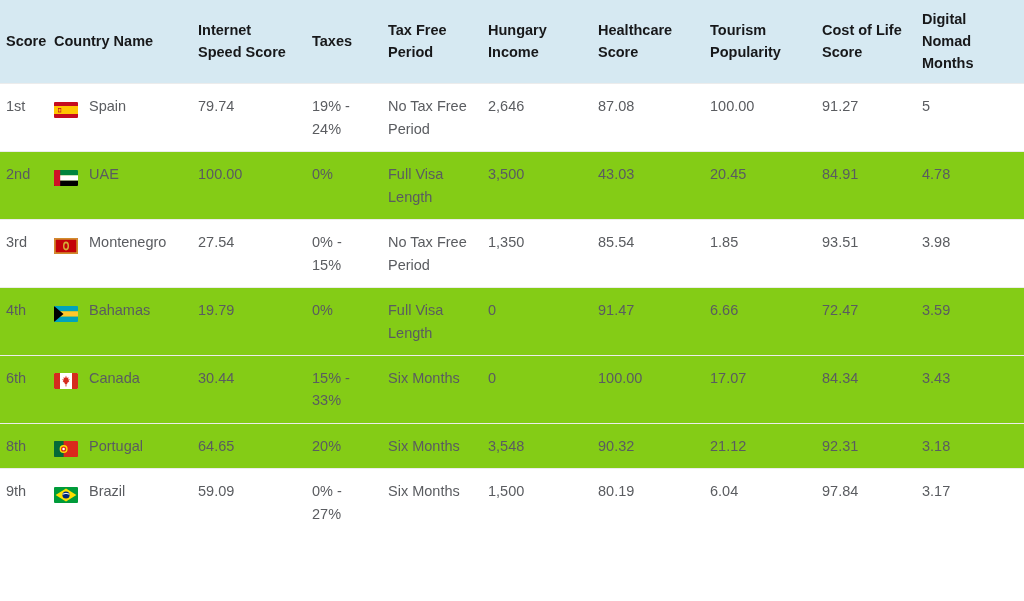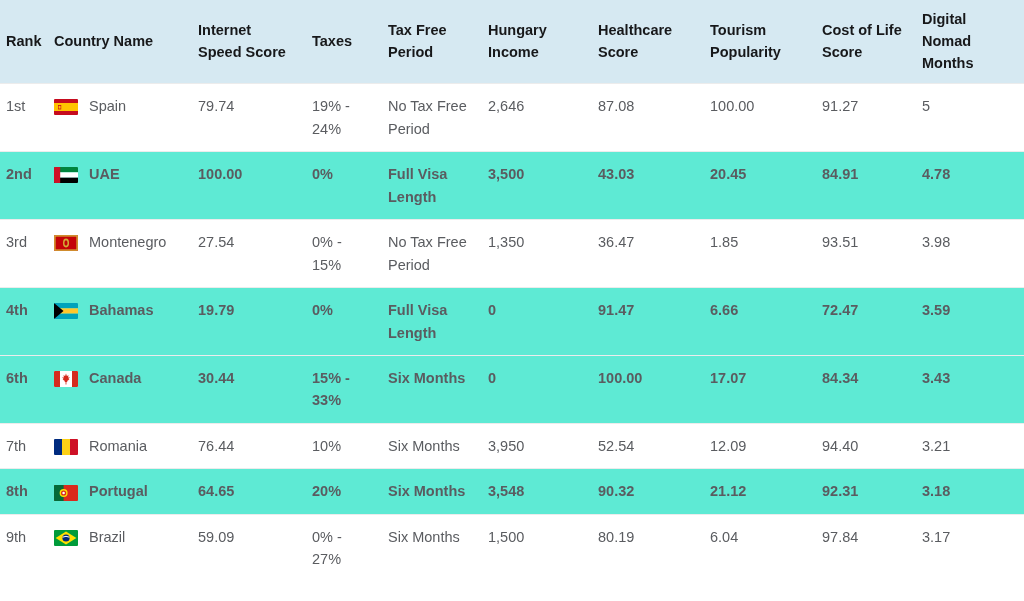--- a/index.html
+++ b/index.html
@@ -46,22 +46,21 @@
     height: 58px;
     box-sizing: border-box;
   }
 
   
   tbody tr {
     background: #ffffff;
     padding-left: 15px;
   }
   tbody tr.alt {
-    background: #5eead4;
-    font-weight: bold;
+    background: #84cc16;
   }
   tbody tr td {
     border-top: 1px solid #ececec;
   }
   tbody td {
     color: #5a5c60;
     font-size: 14.5px;
     line-height: 1.55;
     padding: 11px 10px 11px 6px;
     vertical-align: top;
@@ -76,21 +75,21 @@
   col.c-period  { width: 100px; }
   col.c-income  { width: 110px; }
   col.c-health  { width: 112px; }
   col.c-tourism { width: 112px; }
   col.c-cost    { width: 100px; }
   col.c-nomad   { width: 108px; }
 
   
   .country-cell {
     display: flex;
-    align-items: center;
+    align-items: flex-end;
     gap: 11px;
   }
   .flag {
     flex: 0 0 auto;
     width: 24px;
     height: 16px;
     margin-top: 2px;
     border-radius: 1px;
     overflow: hidden;
     display: block;
@@ -113,21 +112,21 @@
         <col class="c-taxes">
       <col class="c-period">
         <col class="c-income">
         <col class="c-health">
         <col class="c-tourism">
       <col class="c-cost">
         <col class="c-nomad">
     </colgroup>
     <thead>
       <tr>
-        <th>Rank</th>
+        <th>Score</th>
         <th>Country Name</th>
         <th>Internet Speed Score</th>
         <th>Taxes</th>
         <th>Tax Free Period</th>
         <th>Hungary Income</th>
         <th>Healthcare Score</th>
         <th>Tourism Popularity</th>
         <th>Cost of Life Score</th>
         <th>Digital Nomad Months</th>
       </tr>
@@ -193,21 +192,21 @@
                   <ellipse cx="12" cy="8" rx="1.6" ry="2.8" fill="#c40308"></ellipse>
                 </svg>
               </span>
               <span class="country-name">Montenegro</span>
             </div>
           </td>
           <td>27.54</td>
           <td>0% - 15%</td>
           <td>No Tax Free Period</td>
           <td>1,350</td>
-          <td>36.47</td>
+          <td>85.54</td>
           <td>1.85</td>
           <td>93.51</td>
           <td>3.98</td>
         </tr>
         <tr class="alt">
           <td>4th</td>
           <td>
             <div class="country-cell">
               <span class="flag">
                 <svg viewBox="0 0 24 16">
@@ -246,43 +245,20 @@
           </td>
           <td>30.44</td>
           <td>15% - 33%</td>
           <td>Six Months</td>
           <td>0</td>
           <td>100.00</td>
           <td>17.07</td>
           <td>84.34</td>
           <td>3.43</td>
         </tr>
-        <tr>
-          <td>7th</td>
-          <td>
-            <div class="country-cell">
-              <span class="flag">
-                <svg viewBox="0 0 24 16">
-                  <rect width="8" height="16" fill="#002b7f"></rect>
-                  <rect x="8" width="8" height="16" fill="#fcd116"></rect>
-                  <rect x="16" width="8" height="16" fill="#ce1126"></rect>
-                </svg>
-              </span>
-              <span class="country-name">Romania</span>
-            </div>
-          </td>
-          <td>76.44</td>
-          <td>10%</td>
-          <td>Six Months</td>
-          <td>3,950</td>
-          <td>52.54</td>
-          <td>12.09</td>
-          <td>94.40</td>
-          <td>3.21</td>
-        </tr>
         <tr class="alt">
           <td>8th</td>
           <td>
             <div class="country-cell">
               <span class="flag">
                 <svg viewBox="0 0 24 16">
                   <rect width="24" height="16" fill="#da291c"></rect>
                   <rect width="9.6" height="16" fill="#046a38"></rect>
                   <circle cx="9.6" cy="8" r="4" fill="#ffe000"></circle>
                   <circle cx="9.6" cy="8" r="2.6" fill="#da291c"></circle>

